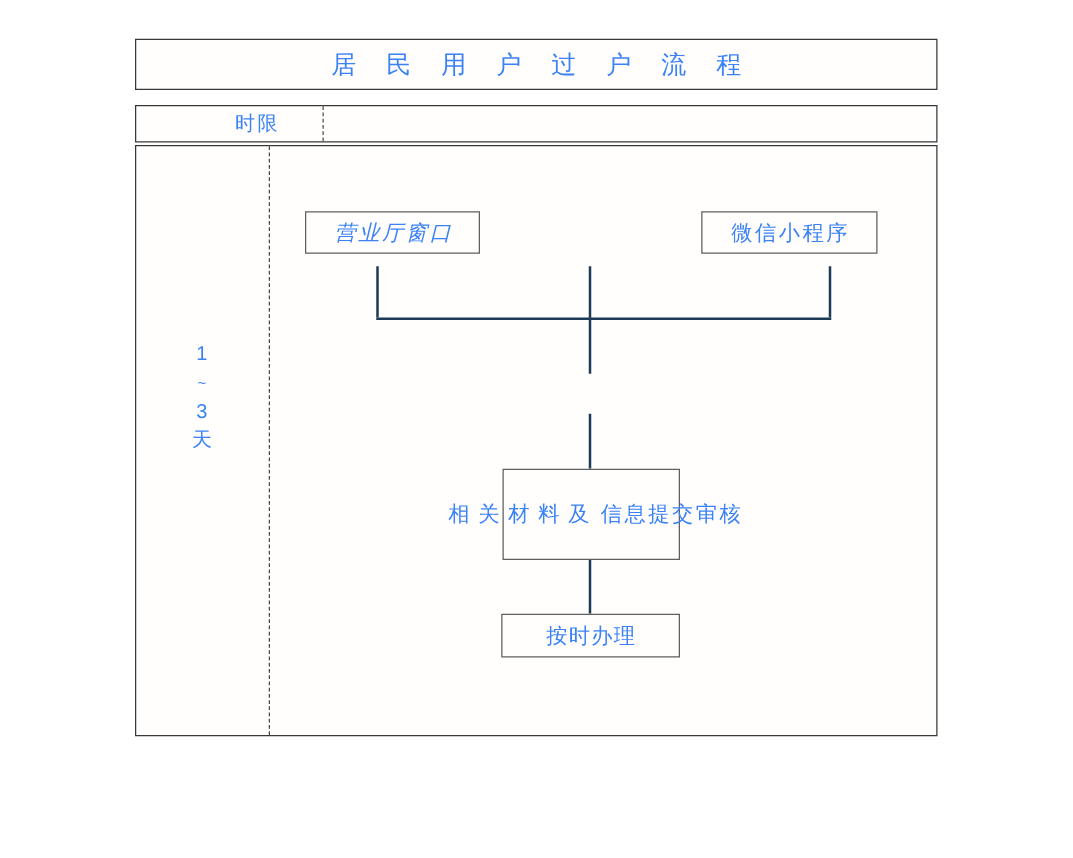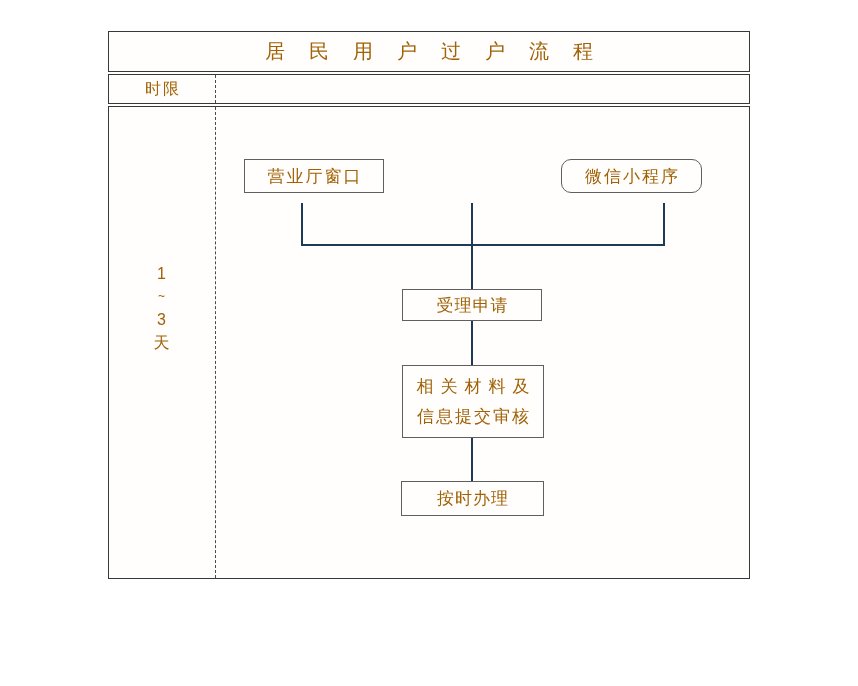--- a/index.html
+++ b/index.html
@@ -1,56 +1,56 @@
 <!DOCTYPE html>
 <html><head>
 <meta charset="utf-8">
 <style>
   html,body { margin:0; padding:0; background:#ffffff; }
   .stage {
     position:relative;
     width:858px; height:686px;
     background:#ffffff;
     font-family:"Liberation Sans","DejaVu Sans",sans-serif;
-    color:#a16207;
+    color:#3b82f6;
     overflow:hidden;
   }
   .ptable { position:absolute; left:108px; top:31px; width:642px; height:548px; }
   .row { box-sizing:border-box; border:1px solid #383838; background:#fffefc; }
 
   
   .title-row { height:41px; display:flex; align-items:center; justify-content:center; }
   .title-text { font-size:20px; letter-spacing:24px; padding-left:24px; white-space:nowrap; }
 
   
-  .header-row { height:30px; margin-top:2px; display:flex; }
+  .header-row { height:30px; margin-top:12px; display:flex;padding-left:43px; }
   .hcell { display:flex; align-items:center; justify-content:center;
            font-size:16px; letter-spacing:2px; padding-left:2px; box-sizing:border-box; }
   .cell-left  { width:107px; border-right:1px dashed #4a4a4a; }
   .cell-right { flex:1; }
 
   
   .body-row { height:473px; margin-top:2px; display:flex; }
   .bcell-left { width:107px; border-right:1px dashed #4a4a4a; box-sizing:border-box; position:relative; }
   .time-label { position:absolute; top:155px; left:0; width:100%; text-align:center;
                 font-size:16px; line-height:23px; letter-spacing:1px; }
   .time-label span { display:block; }
   .time-label .tilde { font-size:12px; }
   .bcell-right { flex:1; position:relative; }
 
   
   .node { position:absolute; box-sizing:border-box; border:1px solid #5f5f5f; background:#fffefc;
           display:flex; align-items:center; justify-content:center;
           font-size:17px; letter-spacing:2px; padding-left:2px; white-space:nowrap; }
-  .node-src1 { left:28px;  top:52px;  width:140px; height:34px; }
+  .node-src1 { left:28px;  top:52px;  width:140px; height:34px;font-style:italic; }
   .node-src2 { left:186px; top:52px;  width:142px; height:34px; }
-  .node-src3 { left:345px; top:52px;  width:141px; height:34px;border-radius:10px; }
+  .node-src3 { left:345px; top:52px;  width:141px; height:34px; }
   .node-accept   { left:186px; top:182px; width:140px; height:32px; letter-spacing:1px; padding-left:1px; }
   .node-material { left:186px; top:258px; width:142px; height:73px;
-                   flex-direction:column; padding:0; letter-spacing:0; }
+                   flex-direction:row; padding:0; letter-spacing:0; }
   .node-material .mline  { line-height:30px; text-align:center; }
   .node-material .mline1 { letter-spacing:7px; padding-left:7px; }
   .node-material .mline2 { letter-spacing:2px; padding-left:2px; }
   .node-final { left:185px; top:374px; width:143px; height:35px; letter-spacing:1px; padding-left:1px;text-align:center; }
 
   
   .conn { position:absolute; background:#1d3a56; }
   .v { width:2px; }
   .h { height:2px; }
   .stub1 { left:85px;  top:96px;  height:41px; }
@@ -95,23 +95,20 @@
           <span>微信小程序</span>
         </div>
 
         <div class="conn v stub1"></div>
         <div class="conn v stub2"></div>
         <div class="conn v stub3"></div>
         <div class="conn h merge"></div>
         <div class="conn v conn-a"></div>
         <div class="conn v conn-b"></div>
 
-        <div class="node node-accept">
-          <span>受理申请</span>
-        </div>
         <div class="node node-material">
           <div class="mline mline1">相关材料及</div>
           <div class="mline mline2">信息提交审核</div>
         </div>
         <div class="node node-final">
           <span>按时办理</span>
         </div>
       </div>
     </div>
 

